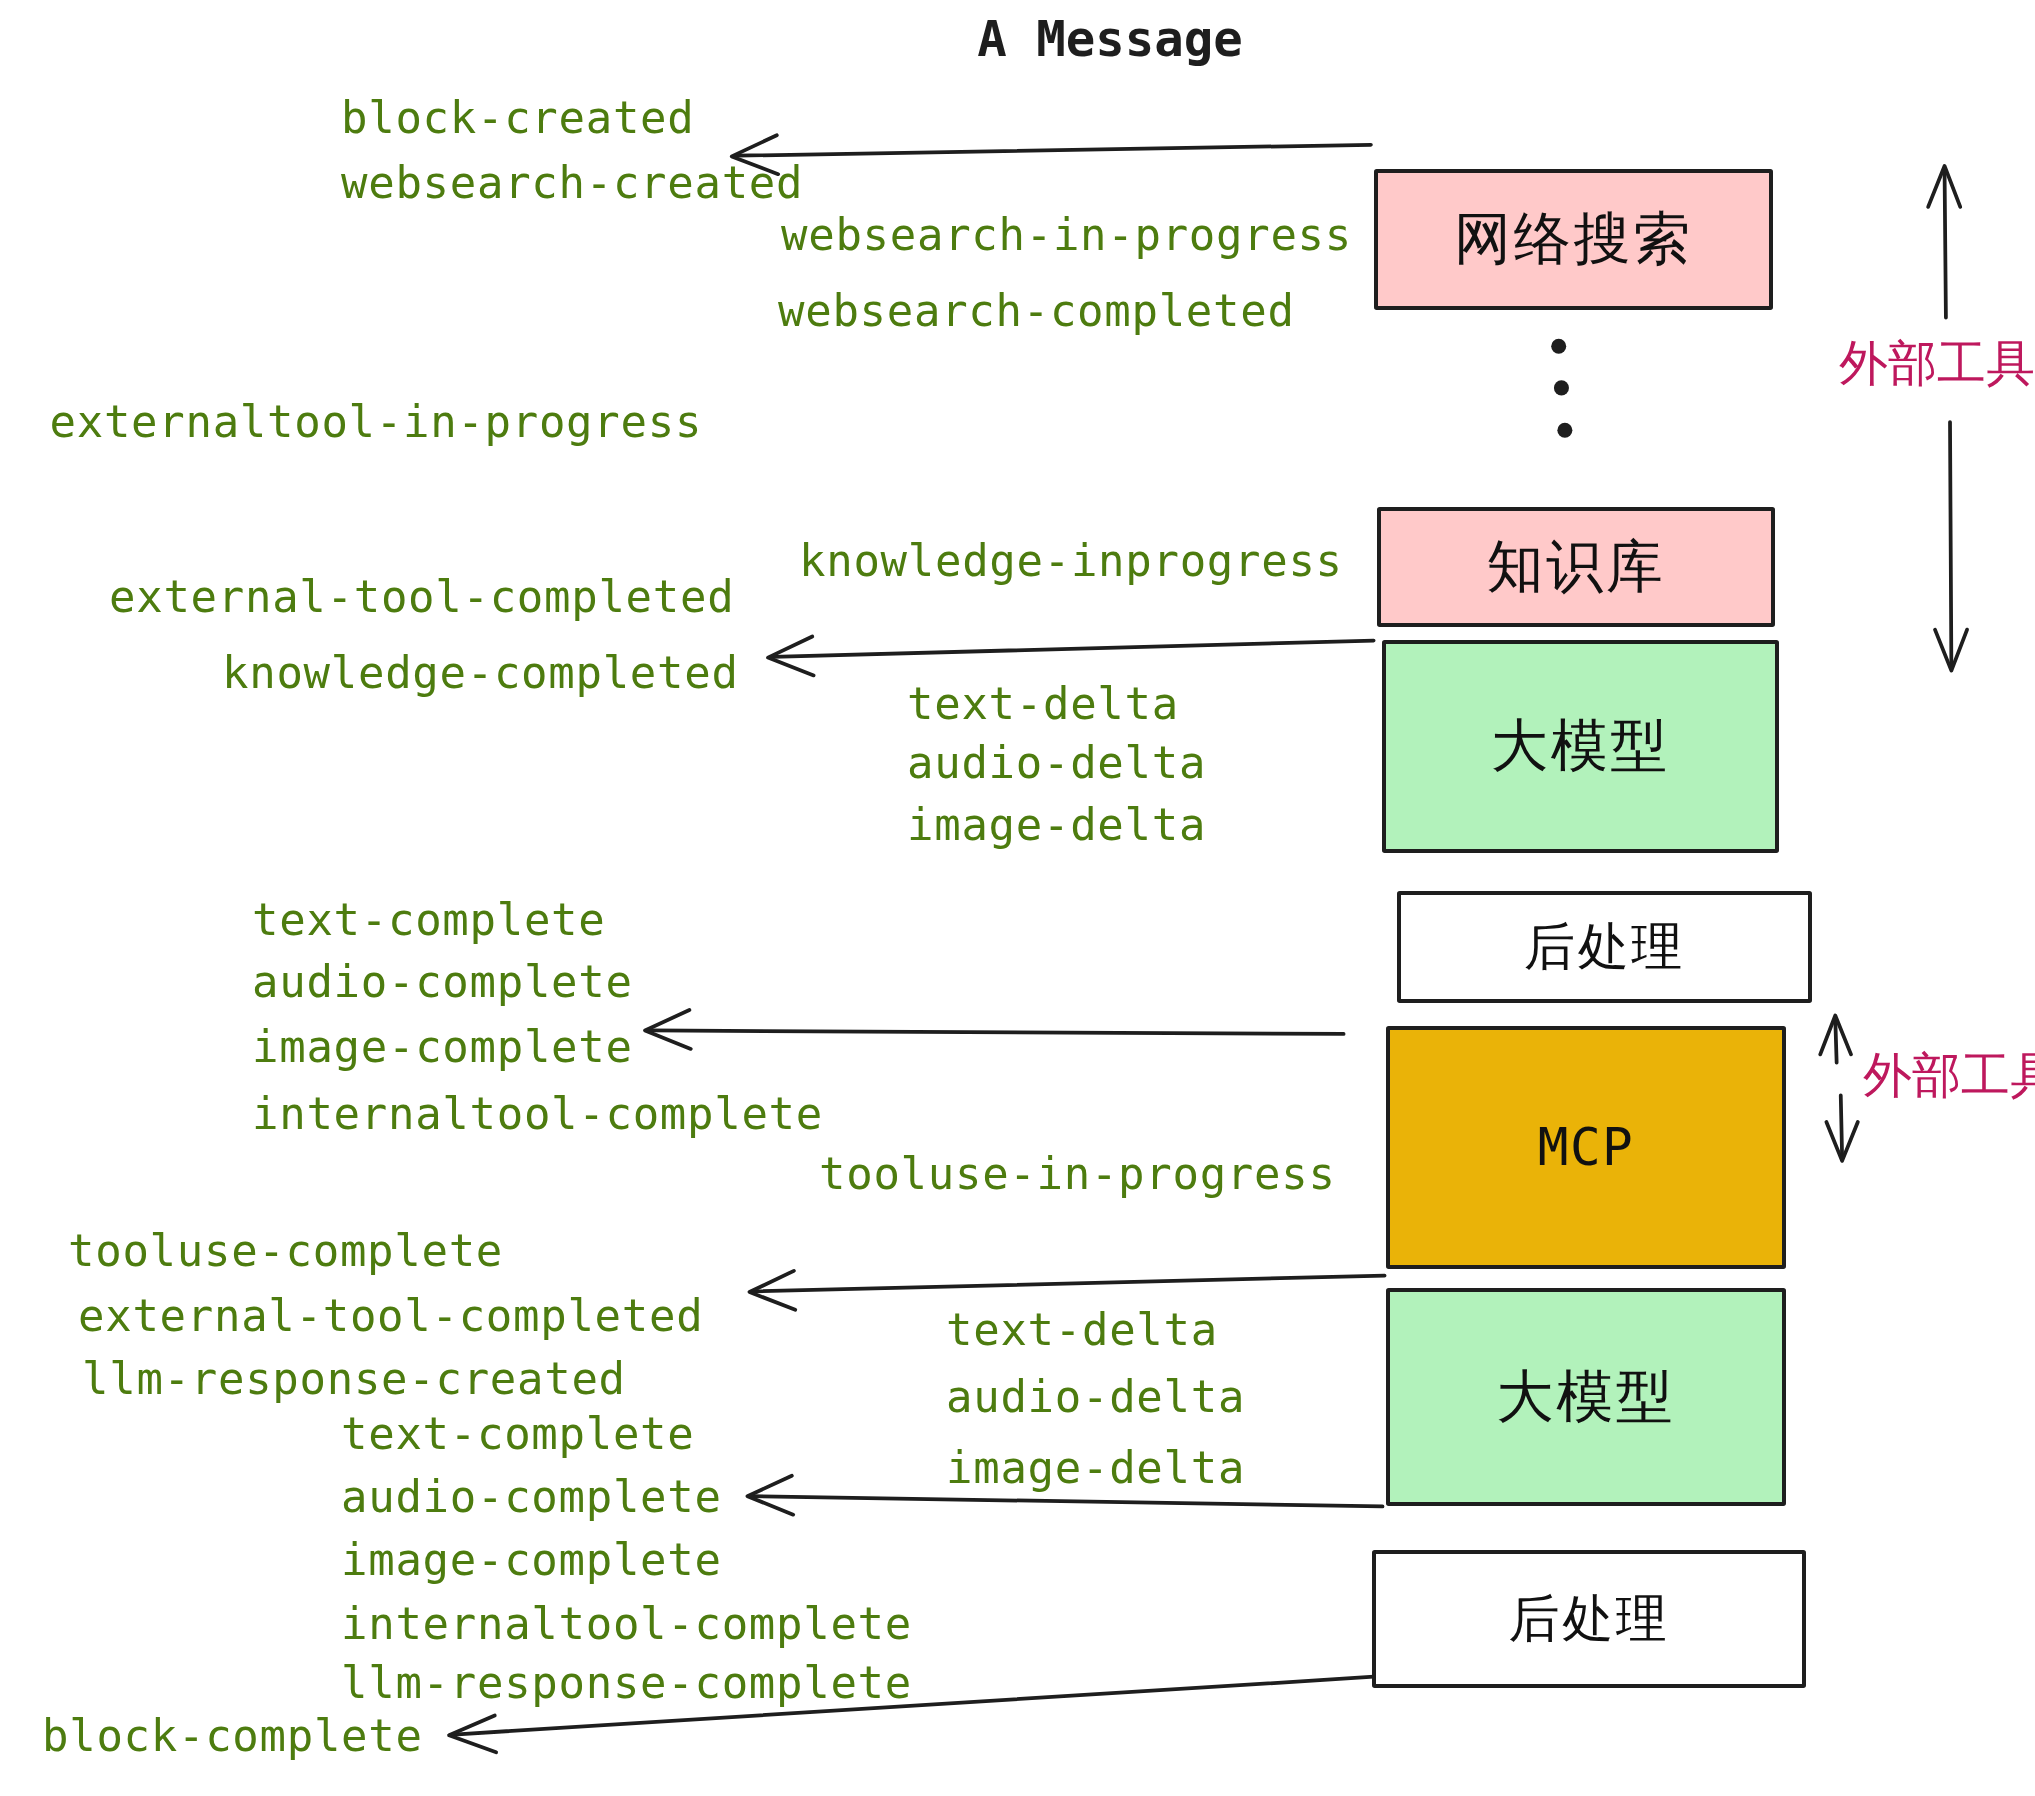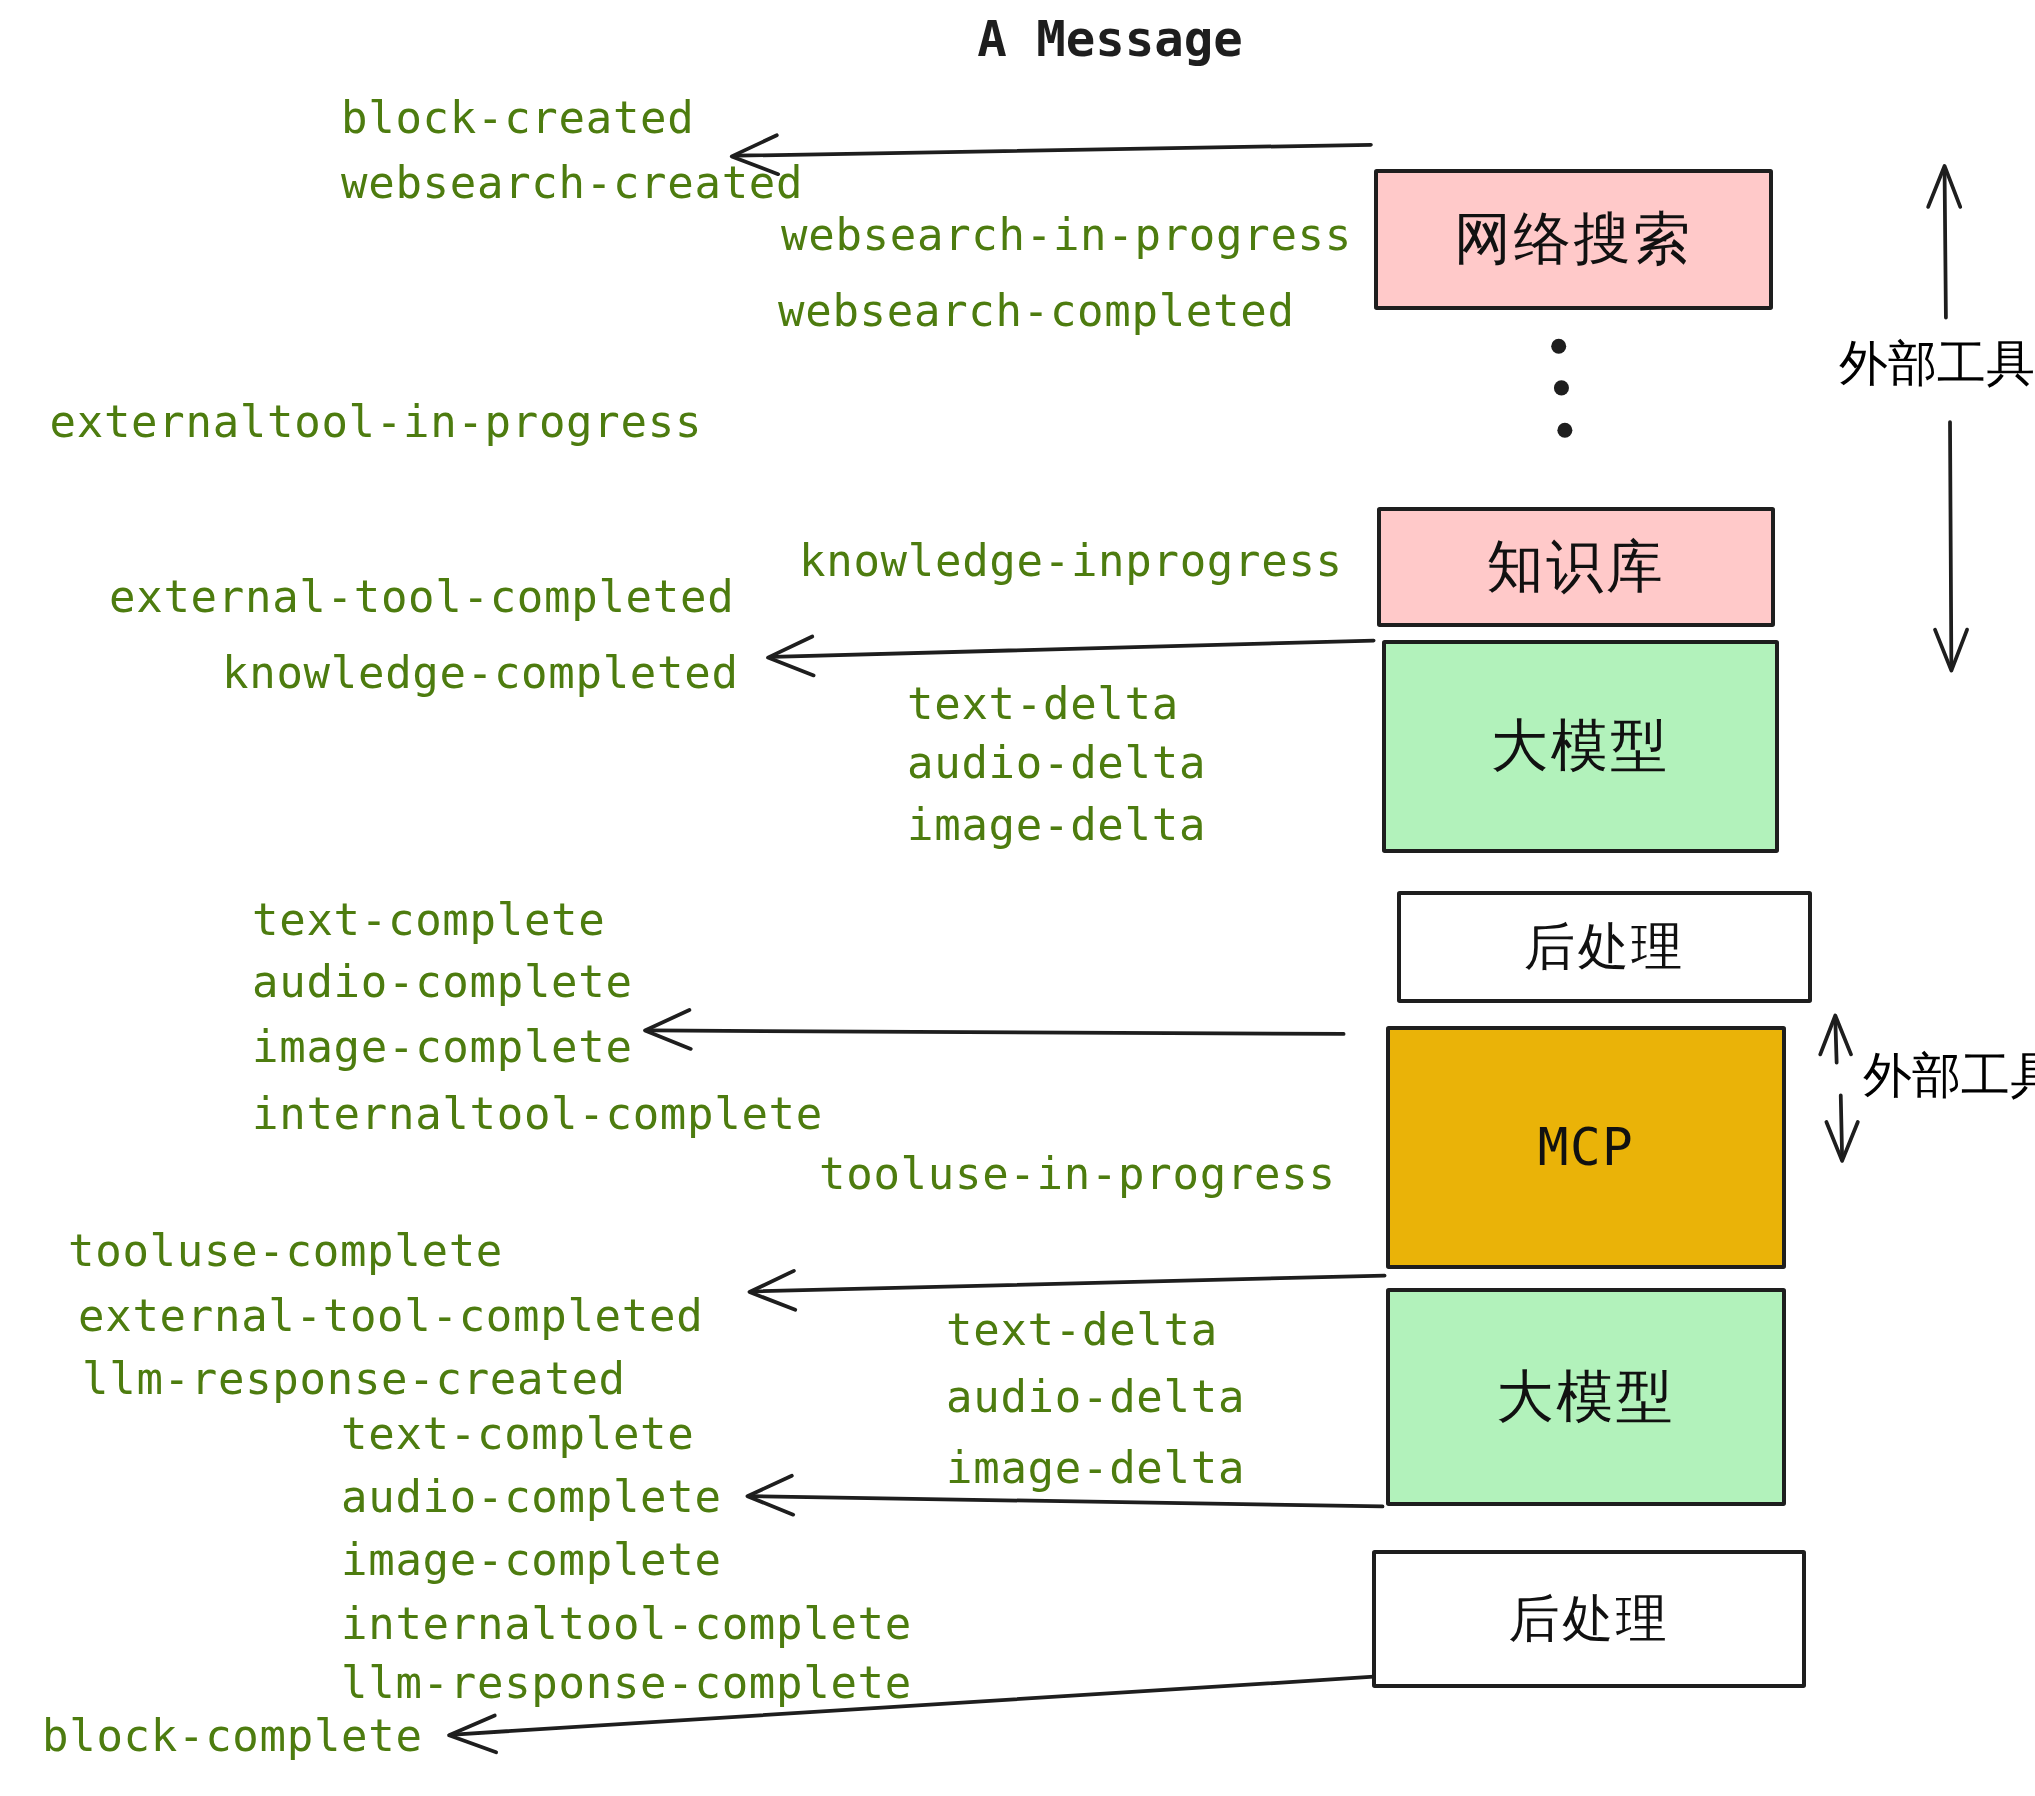--- a/index.html
+++ b/index.html
@@ -8,21 +8,21 @@
   .title{position:absolute;transform:translate(-50%,-50%);font-size:49px;font-weight:bold;
          white-space:nowrap;}
   .event{position:absolute;transform:translateY(-50%);font-size:44px;letter-spacing:0.7px;
          white-space:nowrap;color:#4d7c0f;}
   .box{position:absolute;border:4.1px solid #1e1e1e;border-radius:2.7px;box-sizing:border-box;
        display:flex;align-items:center;justify-content:center;z-index:2;background:#fff;}
   .box-label{font-family:Liberation Sans, sans-serif;font-size:57px;letter-spacing:2.7px;color:#111;}
   .box-label.small{font-size:51px;}
   .box-label.mono{font-family:"DejaVu Sans Mono",monospace;font-size:51px;letter-spacing:1.4px;}
   .side-label{position:absolute;transform:translate(-50%,-50%);font-family:"DejaVu Sans",sans-serif;
-              font-size:49px;white-space:nowrap;color:#000000;text-align:center;}
+              font-size:49px;white-space:nowrap;color:#be185d;text-align:center;}
   svg.overlay{position:absolute;left:0;top:0;z-index:1;}
   svg .stroke{stroke:#1e1e1e;stroke-width:5.5;fill:none;stroke-linecap:round;stroke-linejoin:round;}
 </style>
 </head>
 <body>
 
 <div id="canvas">
 
   <svg class="overlay" width="2035" height="1796" viewBox="0 0 2980 2630">
 

